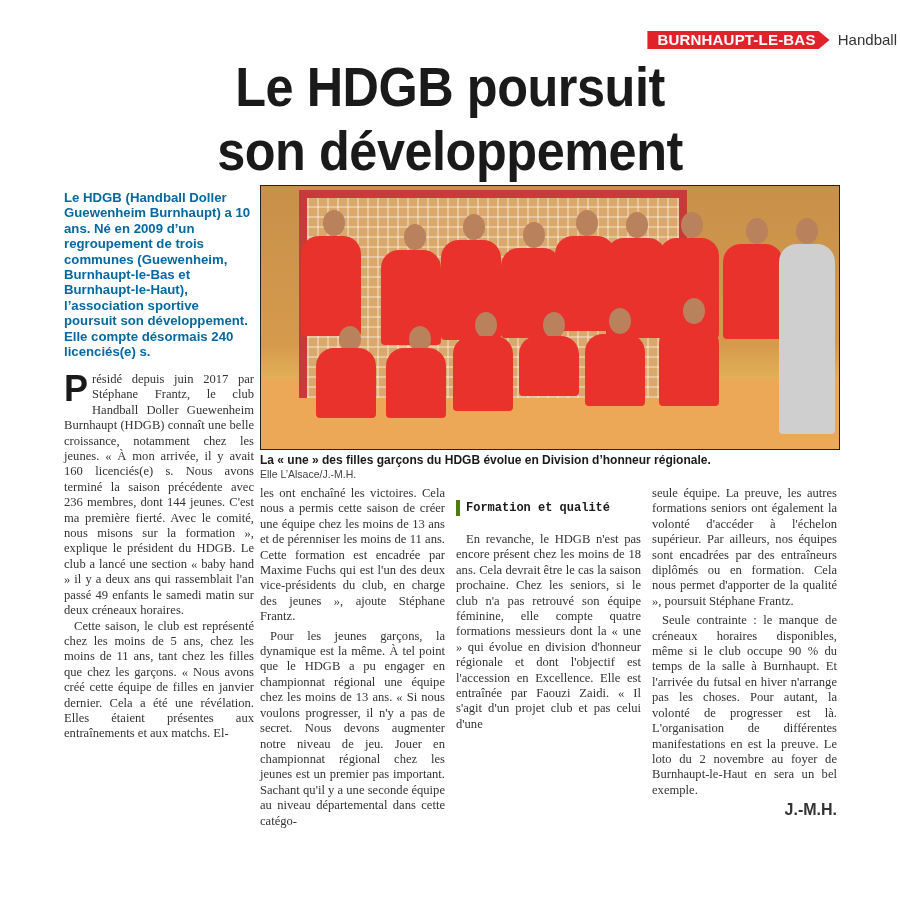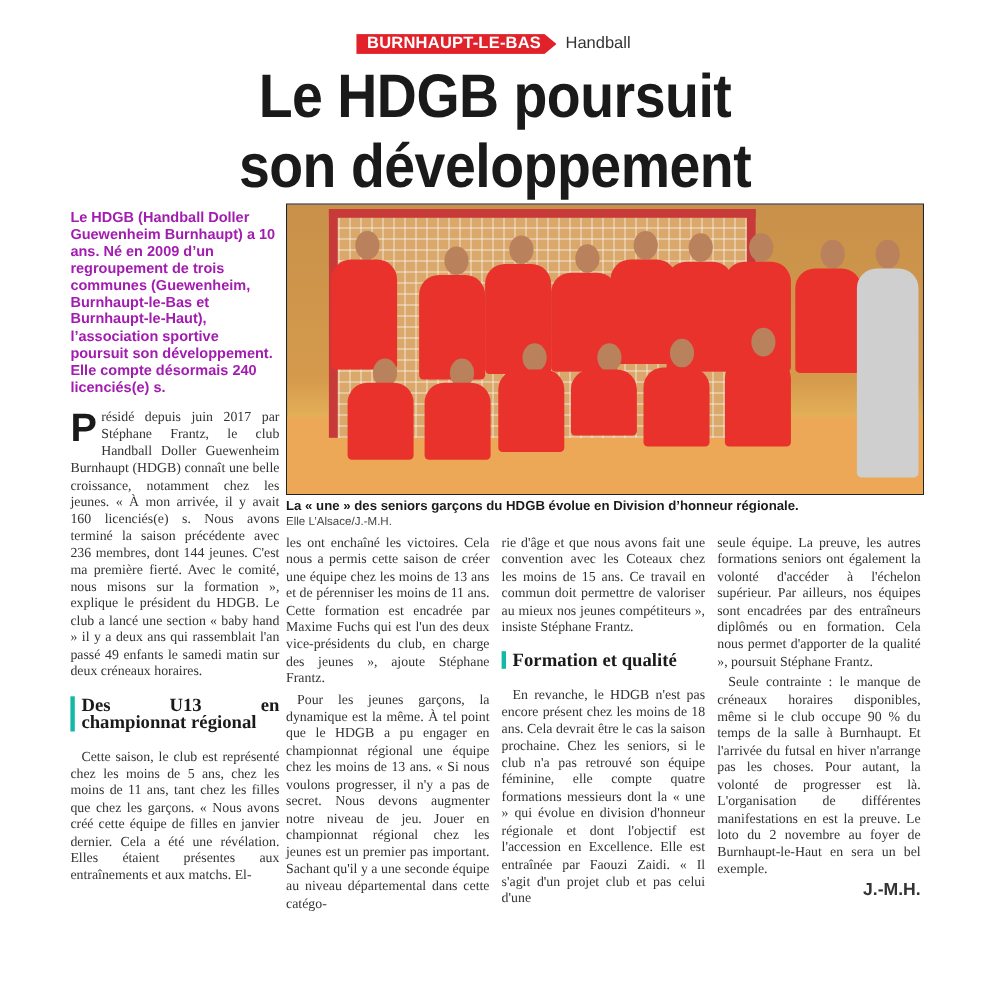--- a/index.html
+++ b/index.html
@@ -1,53 +1,53 @@
 <!DOCTYPE html>
 <html><head>
   <meta charset="utf-8">
   <style>
     html, body { margin: 0; padding: 0; }
     body {
       width: 900px; height: 900px; background: #ffffff; position: relative; overflow: hidden;
       font-family: "Liberation Serif", serif; color: #2a2a2a;
     }
     .kicker {
-      position: absolute; top: 31px; left: 0; width: 897px; text-align: center;
+      position: absolute; top: 31px; left: 0; width: 897px; text-align: right;
       font-family: "Liberation Sans", sans-serif; font-size: 15px; line-height: 18px;
     }
     .kicker .tag {
       display: inline-block; background: #e1222a; color: #ffffff; font-weight: bold;
       padding: 0 14px 0 10px; position: relative; letter-spacing: 0.2px;
       clip-path: polygon(0 0, 94% 0, 100% 50%, 94% 100%, 0 100%);
     }
     .kicker .rubric { color: #333; margin-left: 4px; }
     .headline {
       position: absolute; top: 55px; left: 0; width: 900px; text-align: center;
       font-family: "Liberation Sans", sans-serif; font-weight: bold; font-size: 56px;
       line-height: 64px; color: #1a1a1a; letter-spacing: -0.5px; margin: 0;
       transform: scaleX(0.9);
     }
     .chapo {
       position: absolute; top: 190px; left: 64px; width: 190px;
       font-family: "Liberation Sans", sans-serif; font-weight: bold; font-size: 13.2px;
-      line-height: 15.4px; color: #a21caf;
+      line-height: 15.4px; color: #0369a1;
     }
     .col {
       position: absolute; font-size: 12.6px; line-height: 15.4px; text-align: justify;
       color: #333;
     }
     .col p { margin: 0; text-indent: 10px; }
     .col p.noindent { text-indent: 0; }
     .dropcap {
       float: left; font-family: "Liberation Sans", sans-serif; font-weight: bold;
       font-size: 36px; line-height: 30px; margin: 2px 4px 0 0; color: #1a1a1a;
     }
     .subhead {
-      font-family: Liberation Serif, serif; font-weight: bold; font-size: 17px;
-      line-height: 16px; color: #1a1a1a; border-left: 4px solid #14b8a6; padding-left: 6px;
+      font-family: Liberation Mono, monospace; font-weight: bold; font-size: 12px;
+      line-height: 16px; color: #1a1a1a; border-left: 4px solid #4d7c0f; padding-left: 6px;
       margin: 14px 0 16px 0;
     }
     .photo {
       position: absolute; top: 185px; left: 260px; width: 580px; height: 265px;
       border: 1px solid #222; box-sizing: border-box; overflow: hidden;
       background: linear-gradient(180deg, #c8904a 0%, #d59a4c 60%, #e5b25a 75%, #f0c46b 100%);
     }
     .photo .floor { position:absolute; left:0; right:0; bottom:0; height:70px; background:#eda857; }
     .photo .goal {
       position:absolute; left:38px; top:4px; width:372px; height:200px;
@@ -118,38 +118,36 @@
   <div class="head" style="left:214px;top:126px"></div>
   <div class="player" style="left:192px;top:150px;height:75px"></div>
   <div class="head" style="left:282px;top:126px"></div>
   <div class="player" style="left:258px;top:150px;height:60px"></div>
   <div class="head" style="left:348px;top:122px"></div>
   <div class="player" style="left:324px;top:148px;height:72px"></div>
   <div class="head" style="left:422px;top:112px"></div>
   <div class="player" style="left:398px;top:140px;height:80px"></div>
 </div>
 
-<div class="caption">La « une » des seniors garçons du HDGB évolue en Division d’honneur régionale.</div>
+<div class="caption">La « une » des filles garçons du HDGB évolue en Division d’honneur régionale.</div>
 <div class="credit">Elle L’Alsace/J.-M.H.</div>
 
 <div class="col" style="top:372px;left:64px;width:190px;">
   <p class="noindent">
     <span class="dropcap">P</span><span>résidé depuis juin 2017 par Stéphane Frantz, le club Handball Doller Guewenheim Burnhaupt (HDGB) connaît une belle croissance, notamment chez les jeunes. « À mon arrivée, il y avait 160 licenciés(e) s. Nous avons terminé la saison précédente avec 236 membres, dont 144 jeunes. C'est ma première fierté. Avec le comité, nous misons sur la formation », explique le président du HDGB. Le club a lancé une section « baby hand » il y a deux ans qui rassemblait l'an passé 49 enfants le samedi matin sur deux créneaux horaires.</span>
   </p>
-  <div class="subhead">Des U13 en championnat régional</div>
   <p>Cette saison, le club est représenté chez les moins de 5 ans, chez les moins de 11 ans, tant chez les filles que chez les garçons. « Nous avons créé cette équipe de filles en janvier dernier. Cela a été une révélation. Elles étaient présentes aux entraînements et aux matchs. El-</p>
 </div>
 
 <div class="col" style="top:486px;left:260px;width:185px;">
   <p class="noindent">les ont enchaîné les victoires. Cela nous a permis cette saison de créer une équipe chez les moins de 13 ans et de pérenniser les moins de 11 ans. Cette formation est encadrée par Maxime Fuchs qui est l'un des deux vice-présidents du club, en charge des jeunes », ajoute Stéphane Frantz.</p>
   <p style="margin-top:4px">Pour les jeunes garçons, la dynamique est la même. À tel point que le HDGB a pu engager en championnat régional une équipe chez les moins de 13 ans. « Si nous voulons progresser, il n'y a pas de secret. Nous devons augmenter notre niveau de jeu. Jouer en championnat régional chez les jeunes est un premier pas important. Sachant qu'il y a une seconde équipe au niveau départemental dans cette catégo-</p>
 </div>
 
 <div class="col" style="top:486px;left:456px;width:185px;">
-  <p class="noindent">rie d'âge et que nous avons fait une convention avec les Coteaux chez les moins de 15 ans. Ce travail en commun doit permettre de valoriser au mieux nos jeunes compétiteurs », insiste Stéphane Frantz.</p>
   <div class="subhead">Formation et qualité</div>
   <p>En revanche, le HDGB n'est pas encore présent chez les moins de 18 ans. Cela devrait être le cas la saison prochaine. Chez les seniors, si le club n'a pas retrouvé son équipe féminine, elle compte quatre formations messieurs dont la « une » qui évolue en division d'honneur régionale et dont l'objectif est l'accession en Excellence. Elle est entraînée par Faouzi Zaidi. « Il s'agit d'un projet club et pas celui d'une</p>
 </div>
 
 <div class="col" style="top:486px;left:652px;width:185px;">
   <p class="noindent">seule équipe. La preuve, les autres formations seniors ont également la volonté d'accéder à l'échelon supérieur. Par ailleurs, nos équipes sont encadrées par des entraîneurs diplômés ou en formation. Cela nous permet d'apporter de la qualité », poursuit Stéphane Frantz.</p>
   <p style="margin-top:4px">Seule contrainte : le manque de créneaux horaires disponibles, même si le club occupe 90 % du temps de la salle à Burnhaupt. Et l'arrivée du futsal en hiver n'arrange pas les choses. Pour autant, la volonté de progresser est là. L'organisation de différentes manifestations en est la preuve. Le loto du 2 novembre au foyer de Burnhaupt-le-Haut en sera un bel exemple.</p>
   <div class="sig">J.-M.H.</div>
 </div>
 

